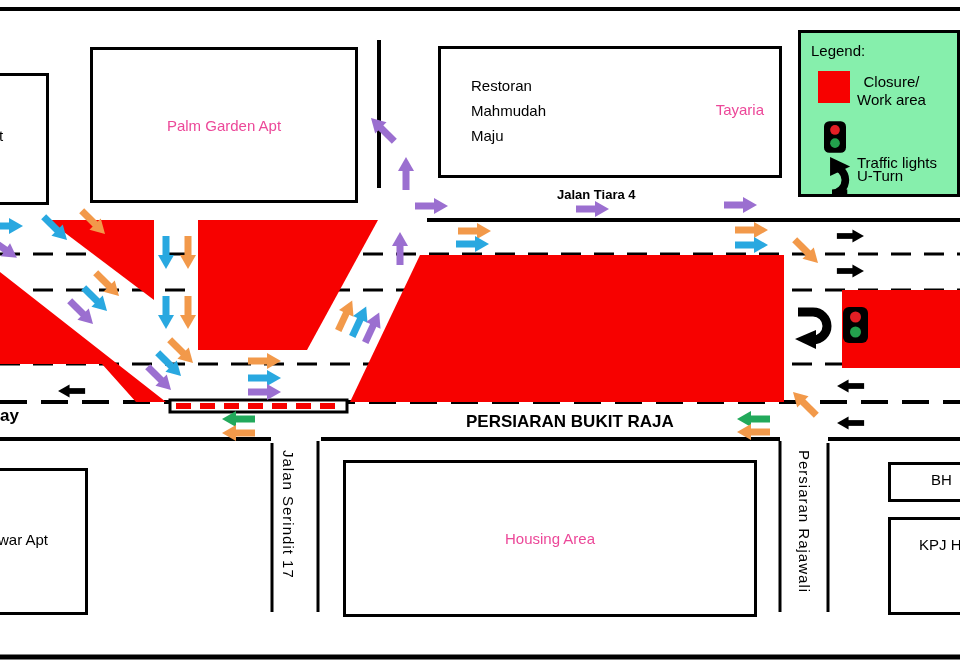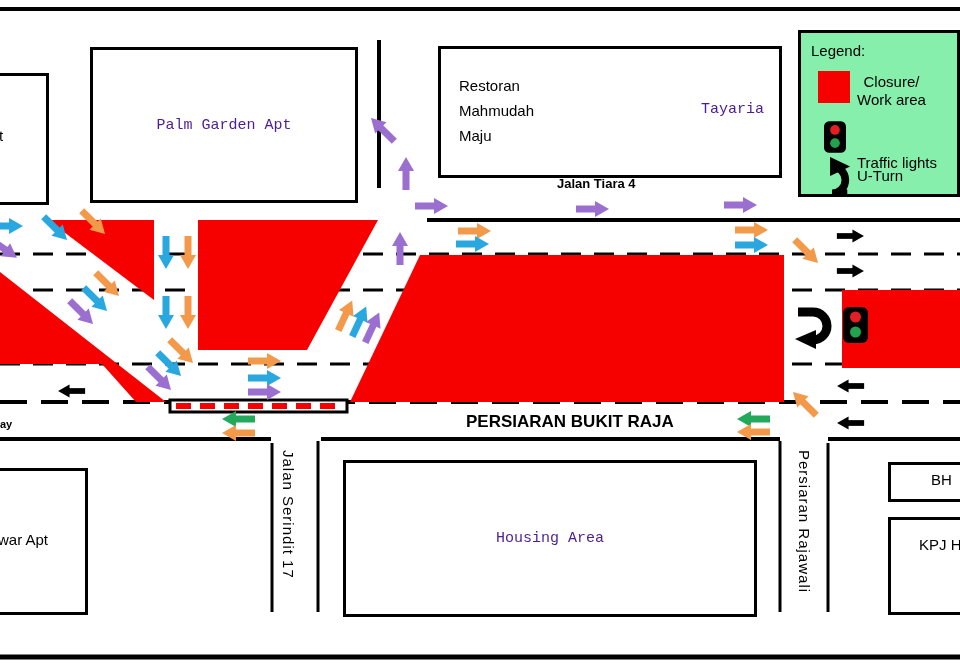--- a/index.html
+++ b/index.html
@@ -1,20 +1,20 @@
 <!DOCTYPE html>
 <html><head>
 <meta charset="utf-8">
 <style>
   html,body{margin:0;padding:0;background:#fff;}
   #stage{position:relative;width:960px;height:663px;background:#fff;overflow:hidden;
          font-family:"Liberation Sans",sans-serif;color:#000;}
   .bldg{position:absolute;background:#fff;border:3px solid #000;box-sizing:border-box;
         display:flex;align-items:center;justify-content:center;}
-  .bldg-label{font-size:15px;color:#4c1d95;white-space:nowrap;font-family:Liberation Mono, monospace;}
+  .bldg-label{font-size:15px;color:#ec4899;white-space:nowrap;}
   #map-svg{position:absolute;left:0;top:0;pointer-events:none;}
   .road-label{position:absolute;font-weight:bold;white-space:nowrap;}
   .vroad-label{position:absolute;writing-mode:vertical-rl;text-orientation:mixed;
                font-size:15px;white-space:nowrap;letter-spacing:1px;}
   .legend-box{position:absolute;left:798px;top:30px;width:162px;height:167px;
               border:3px solid #000;box-sizing:border-box;background:#86efac;text-align:center;}
   .legend-title{position:absolute;left:10px;top:9px;font-size:15px;}
   .legend-swatch{position:absolute;left:17px;top:38px;width:32px;height:32px;}
   .legend-text{position:absolute;font-size:15px;line-height:18px;}
   .frag{position:absolute;font-size:15px;white-space:nowrap;}
@@ -25,21 +25,21 @@
 <div id="stage">
 
   <div class="bldg" style="left:-50px;top:73px;width:99px;height:132px;"></div>
   <span class="frag" style="left:-1px;top:127px;">t</span>
 
   <div class="bldg" style="left:90px;top:47px;width:268px;height:156px;">
     <span class="bldg-label">Palm Garden Apt</span>
   </div>
 
   <div class="bldg" style="left:438px;top:46px;width:344px;height:132px;justify-content:flex-start;align-items:flex-start;">
-    <div style="position:absolute;left:18px;top:24px;font-size:15px;line-height:25px;">
+    <div style="position:absolute;left:30px;top:24px;font-size:15px;line-height:25px;">
       <div>Restoran</div>
       <div>Mahmudah</div>
       <div>Maju</div>
     </div>
     <span class="bldg-label" style="position:absolute;right:15px;top:52px;">Tayaria</span>
   </div>
 
   <div class="bldg" style="left:-50px;top:468px;width:138px;height:147px;"></div>
   <span class="frag" style="left:-2px;top:531px;">war Apt</span>
 
@@ -257,25 +257,25 @@
       <polygon points="22,26 22,45 1,35" fill="#000"></polygon>
     </g>
 
     <g transform="translate(843,307)">
       <rect x="0" y="0" width="25" height="36" rx="6" fill="#000"></rect>
       <circle cx="12.5" cy="10" r="5.5" fill="#E31E24"></circle>
       <circle cx="12.5" cy="25" r="5.5" fill="#23A24D"></circle>
     </g>
   </svg>
 
-  <div class="road-label" style="left:557px;top:176px;font-size:13px;">Jalan Tiara 4</div>
+  <div class="road-label" style="left:557px;top:187px;font-size:13px;">Jalan Tiara 4</div>
   <div class="road-label" style="left:466px;top:412px;font-size:17px;">PERSIARAN BUKIT RAJA</div>
   <div class="vroad-label" style="left:280px;top:450px;">Jalan Serindit 17</div>
   <div class="vroad-label" style="left:796px;top:450px;">Persiaran Rajawali</div>
-  <div class="road-label" style="left:0px;top:418px;font-size:11px;">ay</div>
+  <div class="road-label" style="left:0px;top:406px;font-size:17px;">ay</div>
 
   <div class="legend-box">
     <div class="legend-title">Legend:</div>
     <div class="legend-swatch closure-bg" style="background: rgb(247, 1, 0);"></div>
     <div class="legend-text" style="left:56px;top:40px;">
       <div>Closure/</div>
       <div>Work area</div>
     </div>
     <svg width="22" height="34" viewBox="0 0 25 36" style="position:absolute;left:23px;top:87px;">
       <rect x="0" y="0" width="25" height="36" rx="6" fill="#000"></rect>

